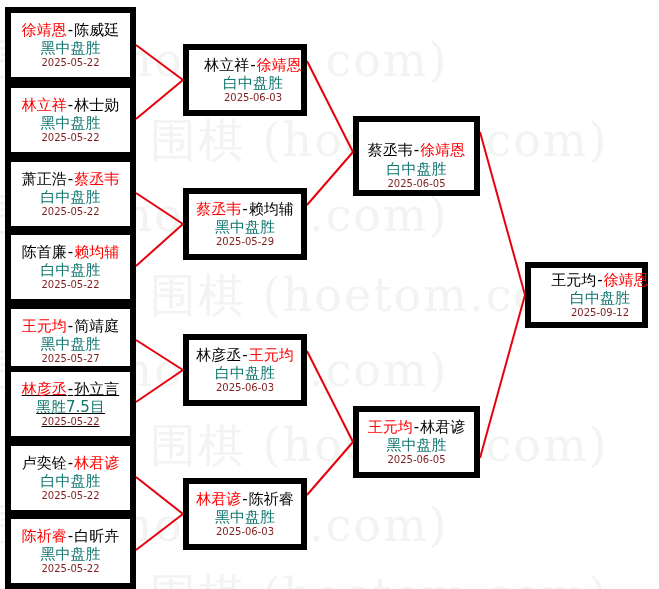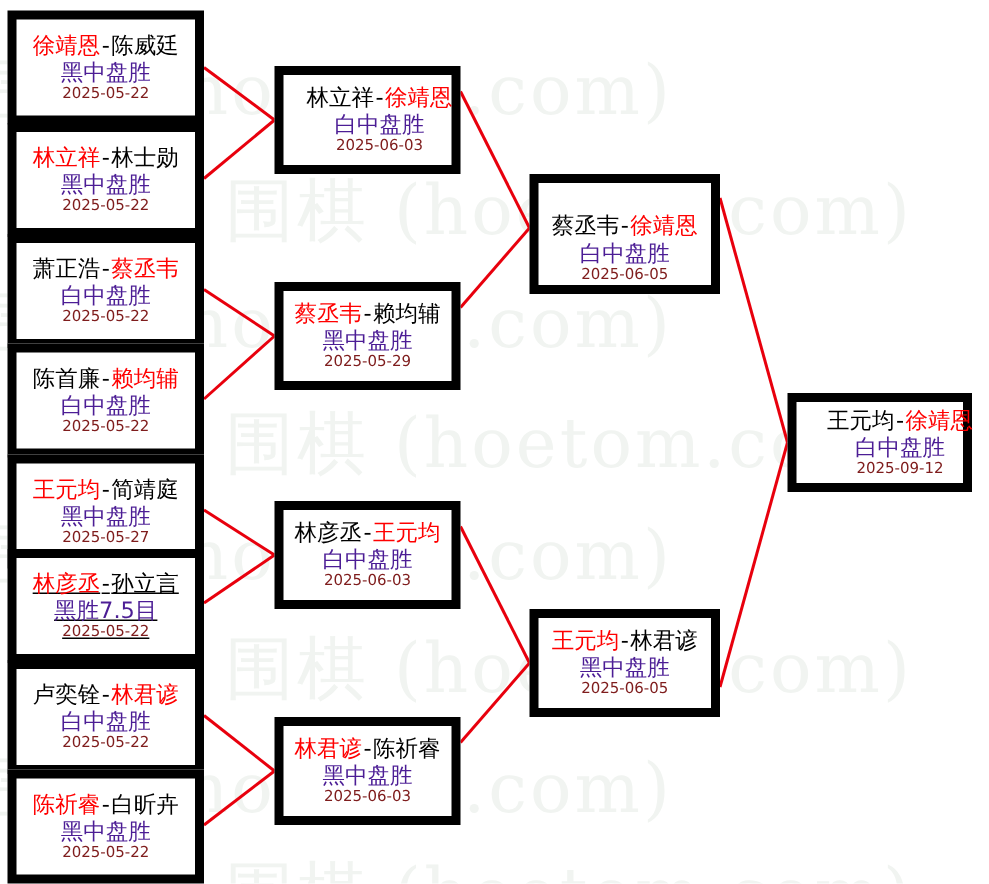--- a/index.html
+++ b/index.html
@@ -62,21 +62,21 @@
     font-family: "DejaVu Sans", "Liberation Sans", sans-serif;
     line-height: 1.22;
   }
   .line-players {
     font-size: 15px;
     color: #000000;
     white-space: nowrap;
   }
   .line-result {
     font-size: 15px;
-    color: #4c1d95;
+    color: #0f766e;
     white-space: nowrap;
   }
   .line-date {
     font-size: 10px;
     color: #7f1d1d;
     white-space: nowrap;
     font-family: "DejaVu Sans", "Liberation Sans", sans-serif;
   }
   .pw { color: #000000; }
   .pw.winner { color: #ff0000; }

